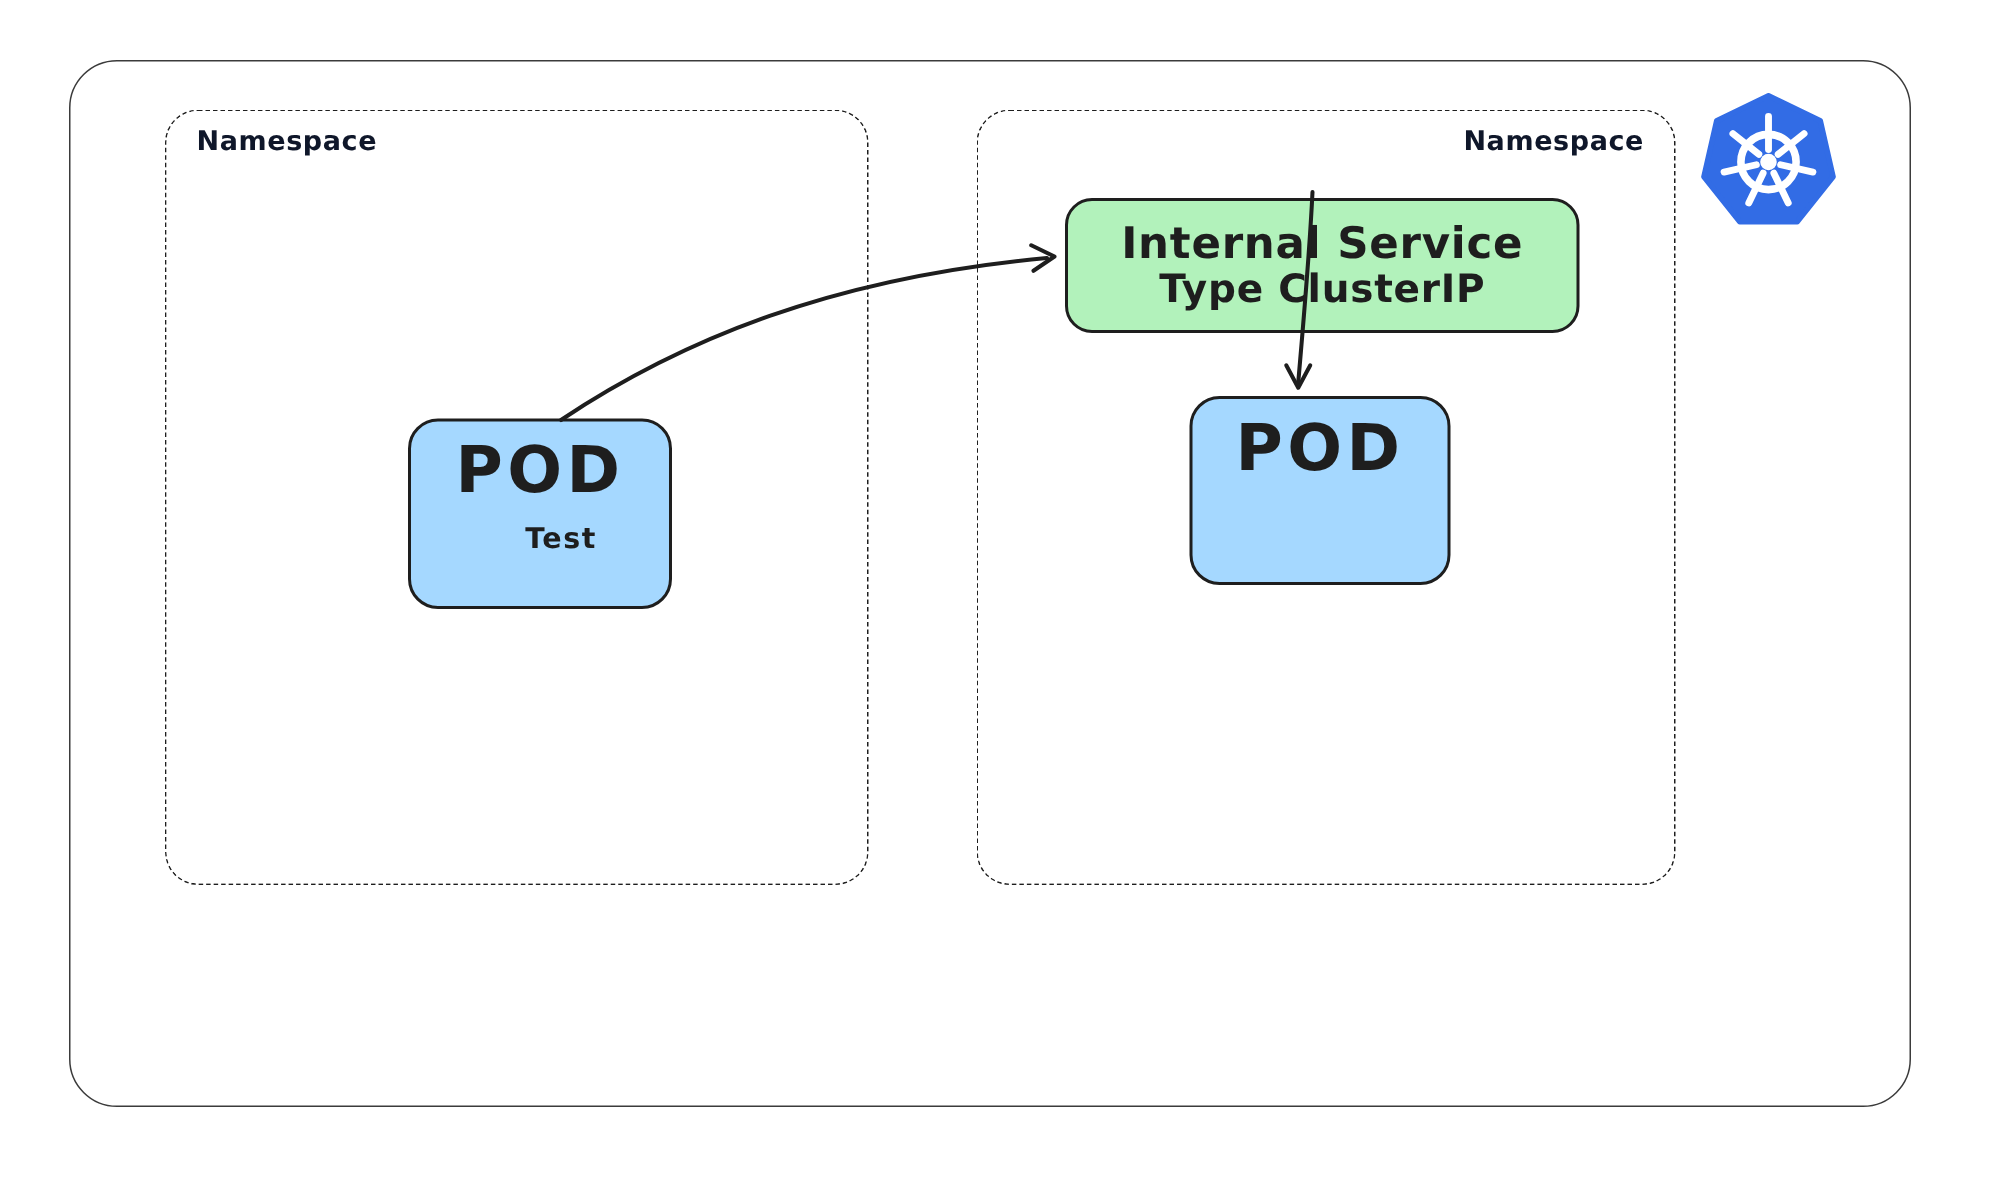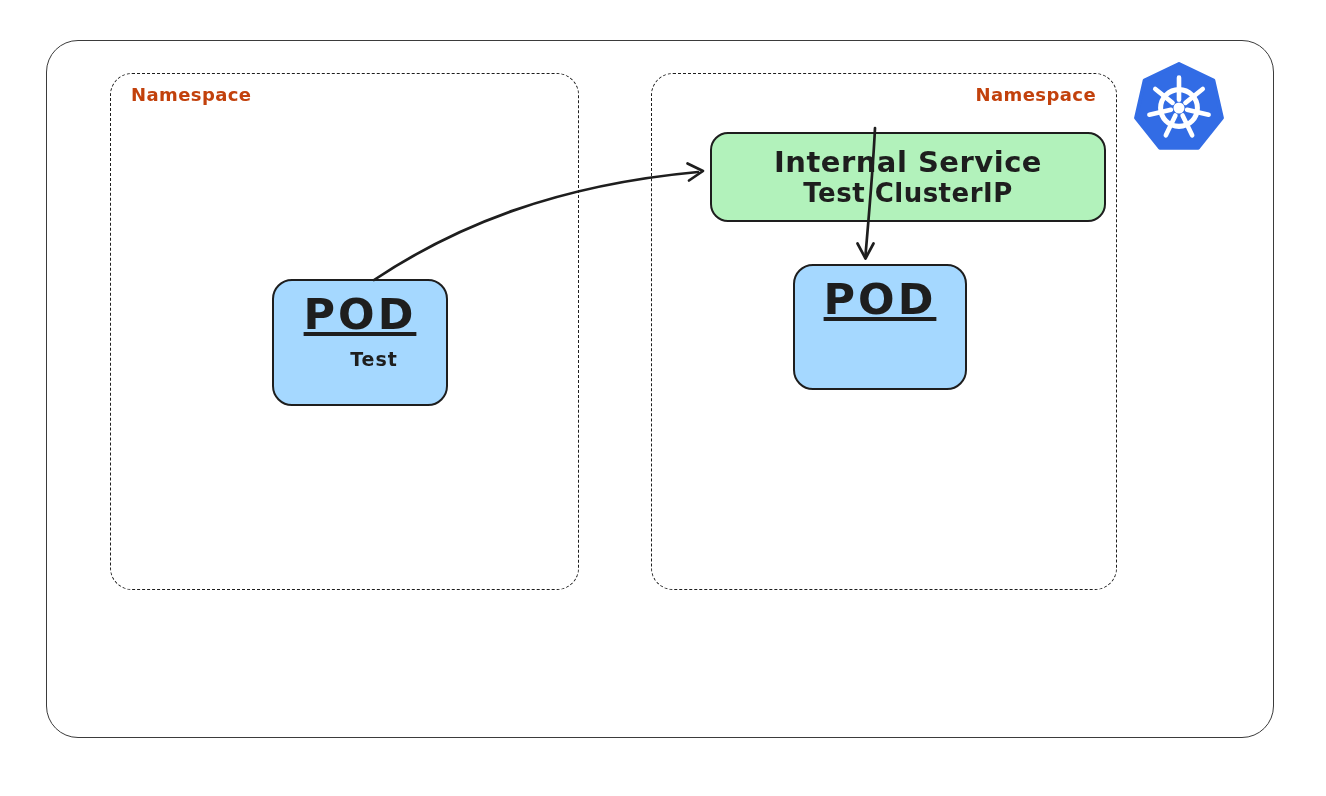--- a/index.html
+++ b/index.html
@@ -16,41 +16,41 @@
 
   .ns {
     position:absolute; border:1.9px dashed #1e1e1e; border-radius:22px;
     background:transparent;
   }
   .ns-left  { left:110px; top:73px; width:469px; height:517px; }
   .ns-right { left:651px; top:73px; width:466px; height:517px; }
 
   .ns-label {
     position:absolute; font-size:18px; font-weight:600; letter-spacing:0.4px;
-    color:#c2410c; white-space:nowrap;
+    color:#0f172a; white-space:nowrap;
   }
   .ns-label-left  { left:20px; top:10px; }
   .ns-label-right { right:20px; top:10px; }
 
   .node {
     position:absolute; border:2.4px solid #1e1e1e;
     display:flex; flex-direction:column; align-items:center;
   }
 
   .service {
-    left:710px; top:132px; width:396px; height:90px;
+    left:710px; top:132px; width:343px; height:90px;
     background:#b2f2bb; border-radius:18px; justify-content:center;
   }
   .service-title { font-size:29px; font-weight:700; line-height:1.12; letter-spacing:0.5px; white-space:nowrap; }
   .service-sub   { font-size:26px; font-weight:600; line-height:1.12; letter-spacing:0.5px; white-space:nowrap; }
 
   .pod { background:#a5d8ff; border-radius:20px; justify-content:flex-start; }
   .pod-left  { left:272px; top:279px; width:176px; height:127px; padding-top:12px; }
   .pod-right { left:793px; top:264px; width:174px; height:126px; padding-top:12px; }
-  .pod-title { font-size:43px; font-weight:700; letter-spacing:3px; line-height:1; white-space:nowrap;text-decoration:underline; }
+  .pod-title { font-size:43px; font-weight:700; letter-spacing:3px; line-height:1; white-space:nowrap; }
   .pod-sub   { font-size:19px; font-weight:600; margin-top:12px; letter-spacing:1px;margin-left:28px; }
 
   .arrows {
     position:absolute; left:0; top:0; width:1326px; height:796px;
     pointer-events:none;
   }
 
   .k8s-logo { position:absolute; left:1133px; top:62px; width:92px; height:92px; }
 </style>
 </head>
@@ -63,21 +63,21 @@
   <div class="ns ns-left">
     <span class="ns-label ns-label-left">Namespace</span>
   </div>
 
   <div class="ns ns-right">
     <span class="ns-label ns-label-right">Namespace</span>
   </div>
 
   <div class="node service">
     <div class="service-title">Internal Service</div>
-    <div class="service-sub">Test ClusterIP</div>
+    <div class="service-sub">Type ClusterIP</div>
   </div>
 
   <div class="node pod pod-left">
     <div class="pod-title">POD</div>
     <div class="pod-sub">Test</div>
   </div>
 
   <div class="node pod pod-right">
     <div class="pod-title">POD</div>
   </div>

